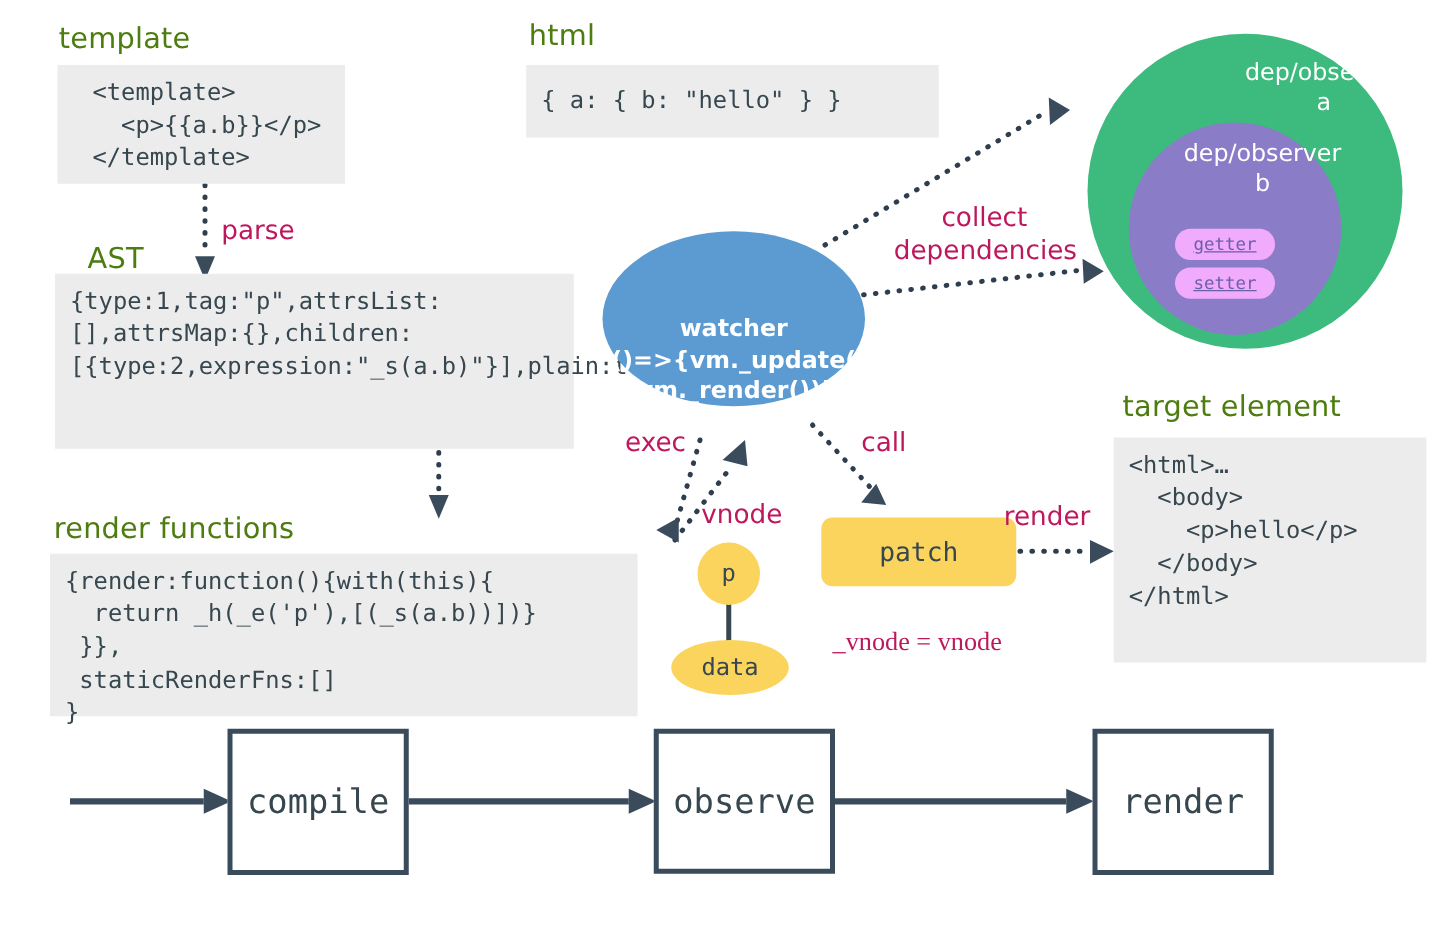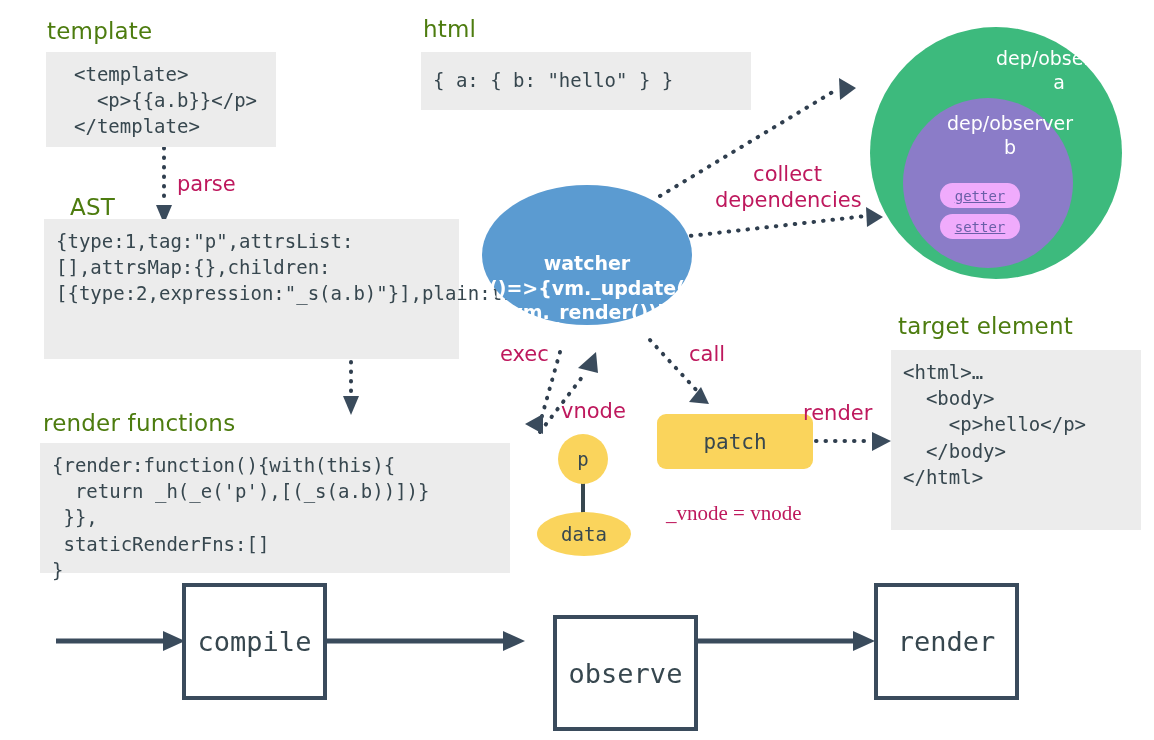--- a/index.html
+++ b/index.html
@@ -240,16 +240,16 @@
   <div class="abs arrlabel" style="left:803px;top:400px;">render</div>
 
   <div class="abs caption" style="left:898px;top:313px;">target element</div>
   <div class="abs flowbox" style="left:182px;top:583px;width:145px;height:117px;">compile</div>
 
   <div class="abs codebox" style="left:891px;top:350px;width:250px;height:180px;">&lt;html&gt;…
   &lt;body&gt;
     &lt;p&gt;hello&lt;/p&gt;
   &lt;/body&gt;
 &lt;/html&gt;</div>
-  <div class="abs flowbox" style="left:553px;top:583px;width:145px;height:116px;margin-top:32px;">observe</div>
+  <div class="abs flowbox" style="left:523px;top:583px;width:145px;height:116px;">observe</div>
   <div class="abs flowbox" style="left:874px;top:583px;width:145px;height:117px;">render</div>
 
 </div>
 
 </body></html>

